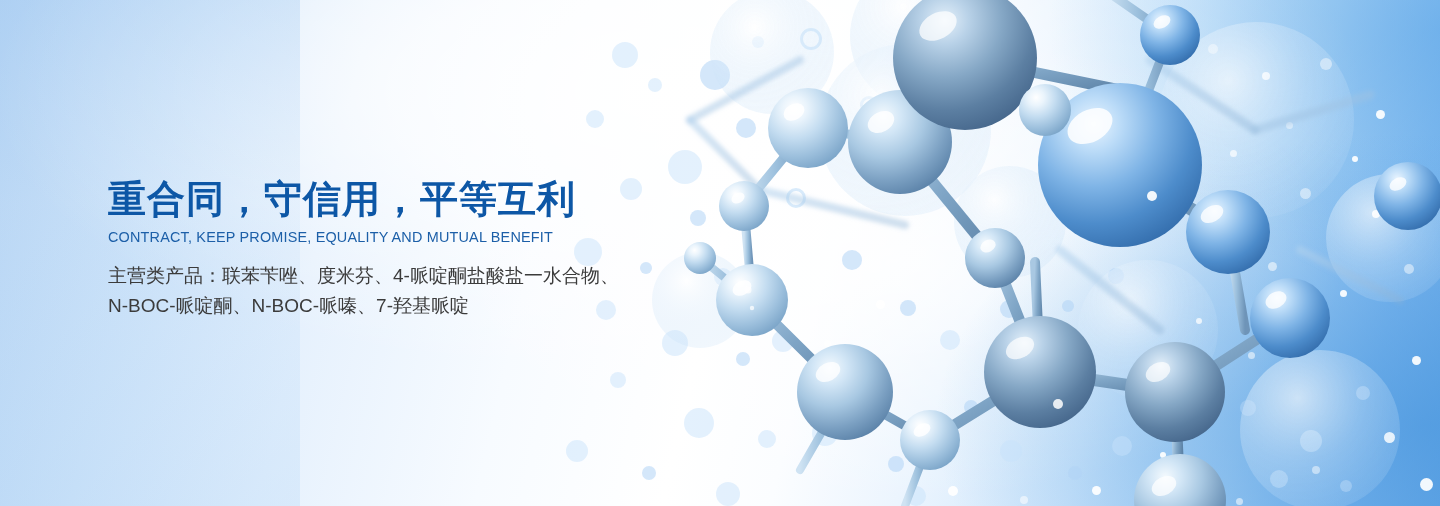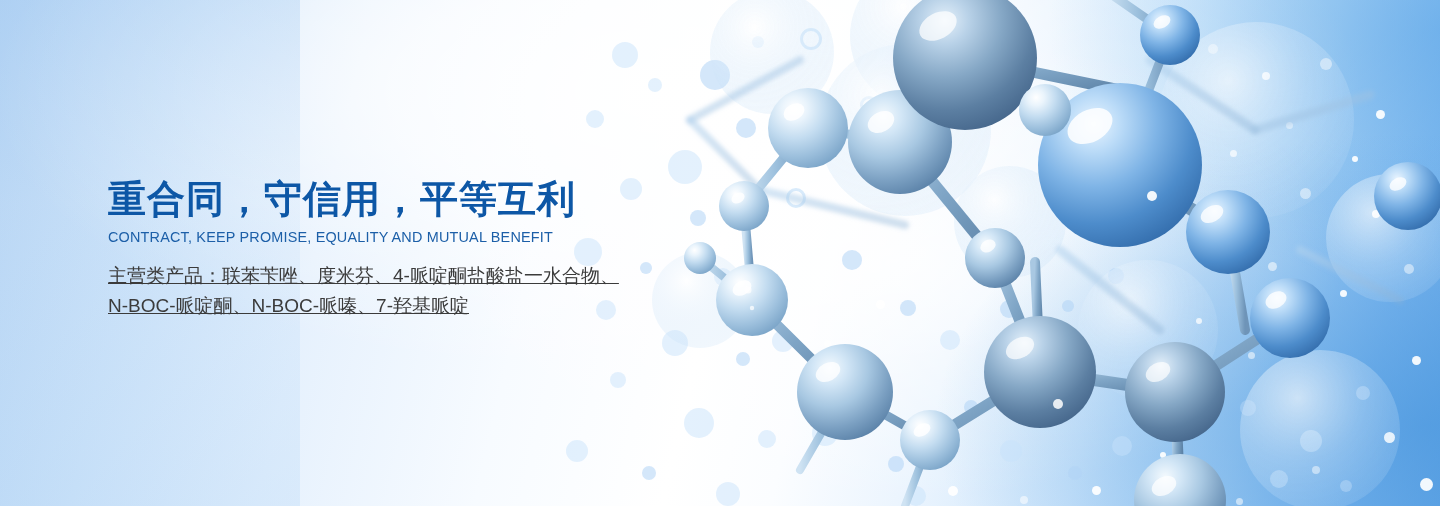--- a/index.html
+++ b/index.html
@@ -105,21 +105,21 @@
     white-space:nowrap;
   }
   #products{
     margin:15px 0 0 0;
     font-size:19px;
     font-weight:400;
     line-height:1.62;
     color:#3b3b3b;
     max-width:560px;
   }
-  #products .line{display:block;text-decoration:underline;}
+  #products .line{display:block;}
 </style>
 </head>
 <body>
 
 <div id="banner">
 
   <div class="bg-layer bg-base"></div>
   <div class="bg-layer bg-glow-tr"></div>
   <div class="bg-layer bg-glow-mid"></div>
   <div class="bg-layer bg-blue-tr"></div>

